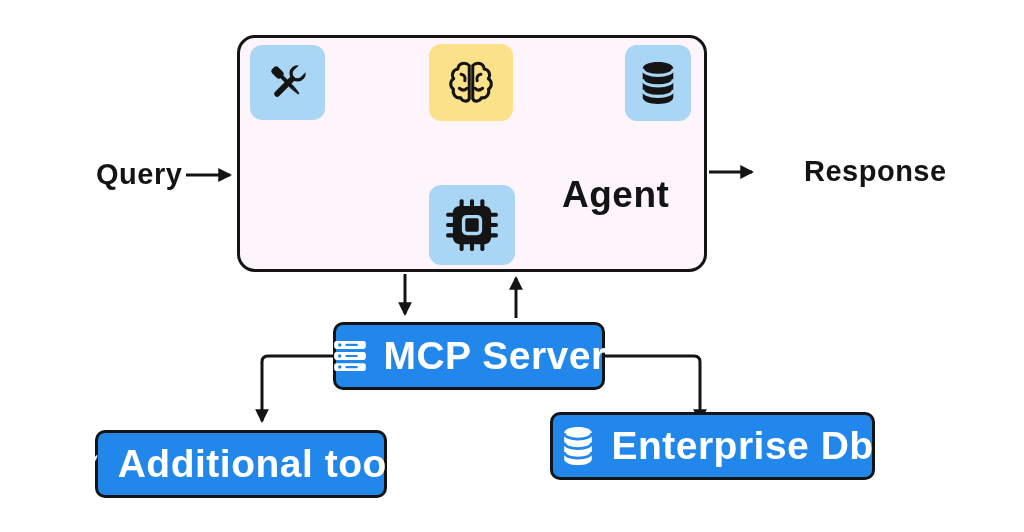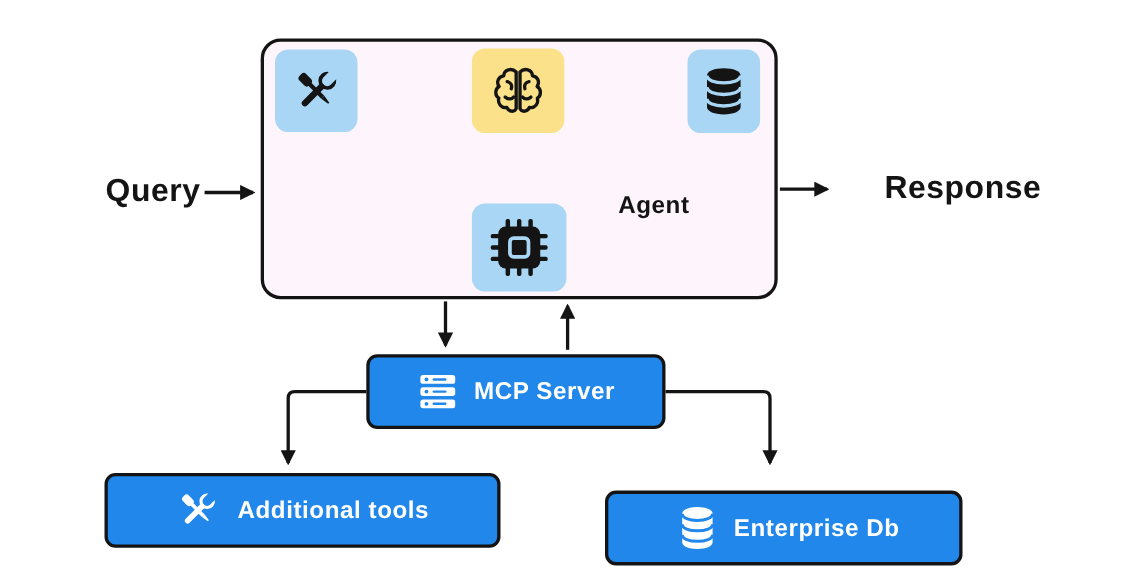--- a/index.html
+++ b/index.html
@@ -33,41 +33,41 @@
   }
   .tile-blue  { background: #a9d6f4; }
   .tile-yellow{ background: #fbe28a; }
   .tile.tools { left: 10px;  top: 7px;   width: 75px; height: 75px; }
   .tile.brain { left: 189px; top: 6px;   width: 84px; height: 77px; }
   .tile.db    { left: 385px; top: 7px;   width: 66px; height: 76px; }
   .tile.chip  { left: 189px; top: 147px; width: 86px; height: 80px; }
 
   .agent-label {
     position: absolute; left: 322px; top: 136px;
-    font-size: 22px; font-weight: 700; letter-spacing: 0.5px;
+    font-size: 37px; font-weight: 700; letter-spacing: 0.5px;
   }
 
   .io-label { position: absolute; font-size: 29px; font-weight: 700; letter-spacing: 0.5px; }
   .io-label.query    { left: 96px;  top: 158px; }
   .io-label.response { left: 804px; top: 155px; }
 
   .pill {
     position: absolute;
     display: flex; align-items: center; justify-content: center; gap: 14px;
     background: #2187ea;
     border: 3px solid #141414;
     border-radius: 10px;
     color: #ffffff;
-    font-size: 22px; font-weight: 700; letter-spacing: 0.5px;
+    font-size: 39px; font-weight: 700; letter-spacing: 0.5px;
     padding: 0 12px;
     white-space: nowrap;
   }
   .pill.mcp       { left: 333px; top: 322px; width: 272px; height: 68px; }
-  .pill.tools-btn { left: 95px;  top: 430px; width: 360px; height: 68px; gap: 16px; }
-  .pill.db-btn    { left: 550px; top: 446px; width: 325px; height: 68px; padding-left: 20px; }
+  .pill.tools-btn { left: 95px;  top: 430px; width: 292px; height: 68px; gap: 16px; }
+  .pill.db-btn    { left: 550px; top: 412px; width: 325px; height: 68px; padding-left: 20px; }
   .pill svg { flex: 0 0 auto; }
 </style>
 </head>
 <body>
 
 <div class="canvas">
 
   <svg class="connectors" width="1024" height="532" viewBox="0 0 1024 532">
     <defs>
       <marker id="ah" viewBox="0 0 10 10" refX="8.5" refY="5" markerWidth="4.6" markerHeight="4.6" orient="auto-start-reverse">

